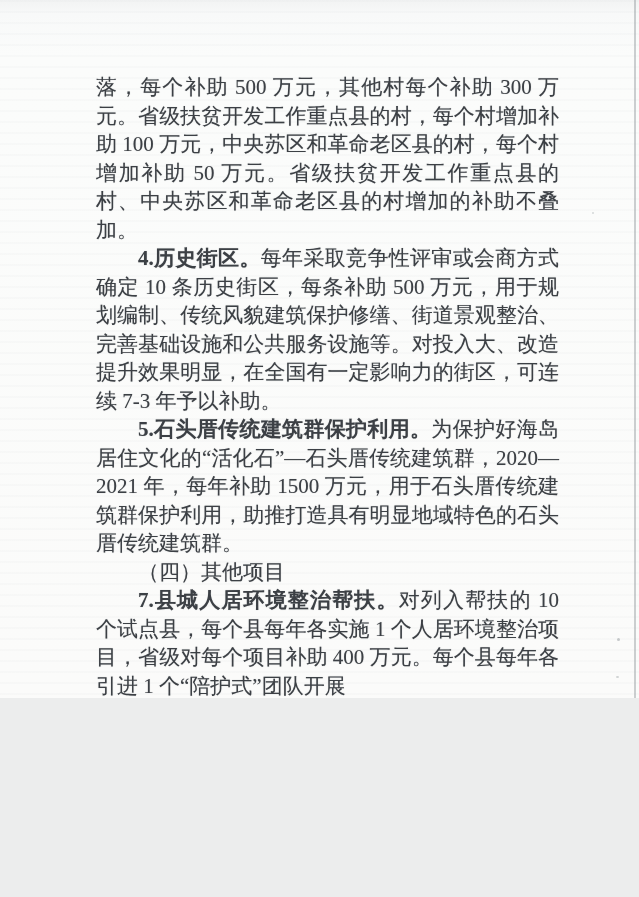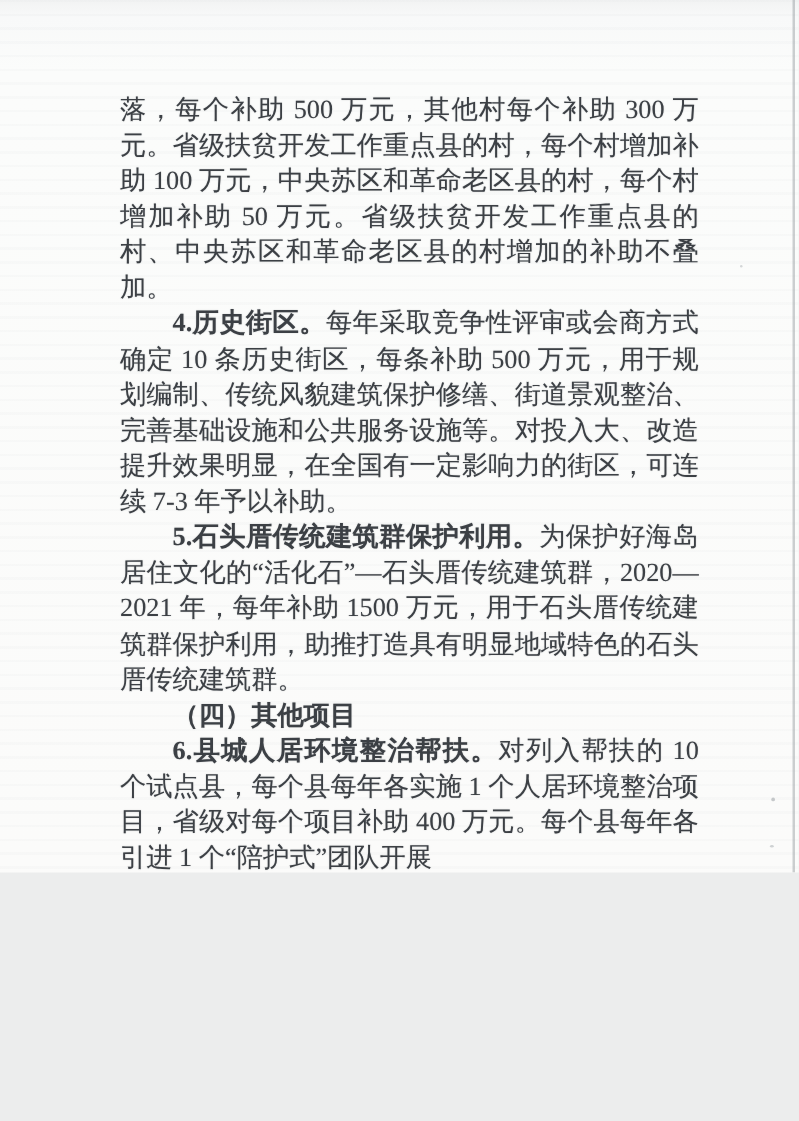--- a/index.html
+++ b/index.html
@@ -29,21 +29,21 @@
   .content {
     position: absolute; left: 96px; top: 73px; width: 463px;
     font-size: 21px; line-height: 28.5px;
     color: #3c4045;
     text-align: justify;
     text-shadow: 0 0 1px rgba(75,80,85,0.38);
   }
   .para { margin: 0; text-indent: 2em; }
   .para.continuation { text-indent: 0; }
   .lead { font-weight: bold; }
-  .para.heading { font-weight: bold; }
+  .para.heading { font-weight: normal; }
 </style>
 </head>
 <body>
 
 <div class="page">
   <div class="scan-bands"></div>
   <div class="edge-line"></div>
   <div class="speck s1"></div>
   <div class="speck s2"></div>
   <div class="speck s3"></div>
@@ -53,16 +53,16 @@
     <p class="para continuation"><span>落，每个补助 500 万元，其他村每个补助 300 万元。省级扶贫开发工作重点县的村，每个村增加补助 100 万元，中央苏区和革命老区县的村，每个村增加补助 50 万元。省级扶贫开发工作重点县的村、中央苏区和革命老区县的村增加的补助不叠加。</span></p>
 
     <p class="para"><span class="lead">4.历史街区。</span><span>每年采取竞争性评审或会商方式确定 10 条历史街区，每条补助 500 万元，用于规划编制、传统风貌建筑保护修缮、街道景观整治、完善基础设施和公共服务设施等。对投入大、改造提升效果明显，在全国有一定影响力的街区，可连续 7-3 年予以补助。</span></p>
 
 
     <p class="para"><span class="lead">5.石头厝传统建筑群保护利用。</span><span>为保护好海岛居住文化的“活化石”—石头厝传统建筑群，2020—2021 年，每年补助 1500 万元，用于石头厝传统建筑群保护利用，助推打造具有明显地域特色的石头厝传统建筑群。</span></p>
 
     <p class="para heading"><span>（四）其他项目</span></p>
 
 
-    <p class="para"><span class="lead">6.县城人居环境整治帮扶。</span><span>对列入帮扶的 10 个试点县，每个县每年各实施 1 个人居环境整治项目，省级对每个项目补助 400 万元。每个县每年各引进 1 个“陪护式”团队开展</span></p>
+    <p class="para"><span class="lead">7.县城人居环境整治帮扶。</span><span>对列入帮扶的 10 个试点县，每个县每年各实施 1 个人居环境整治项目，省级对每个项目补助 400 万元。每个县每年各引进 1 个“陪护式”团队开展</span></p>
 
   </div>
 </div>
 
 </body></html>

